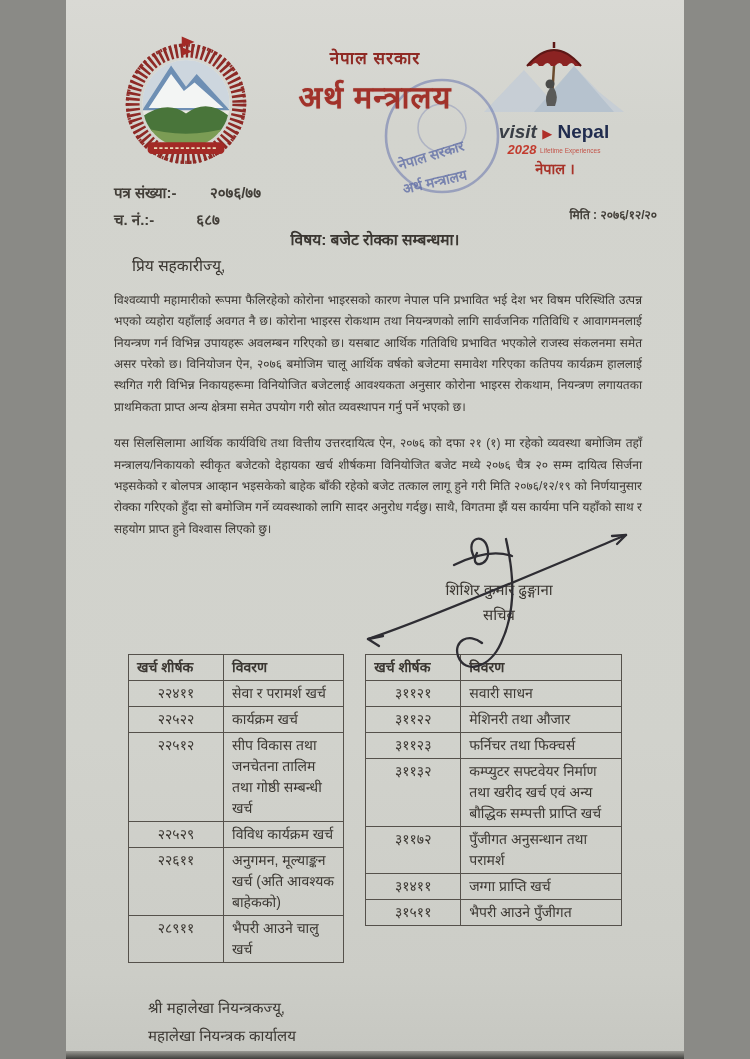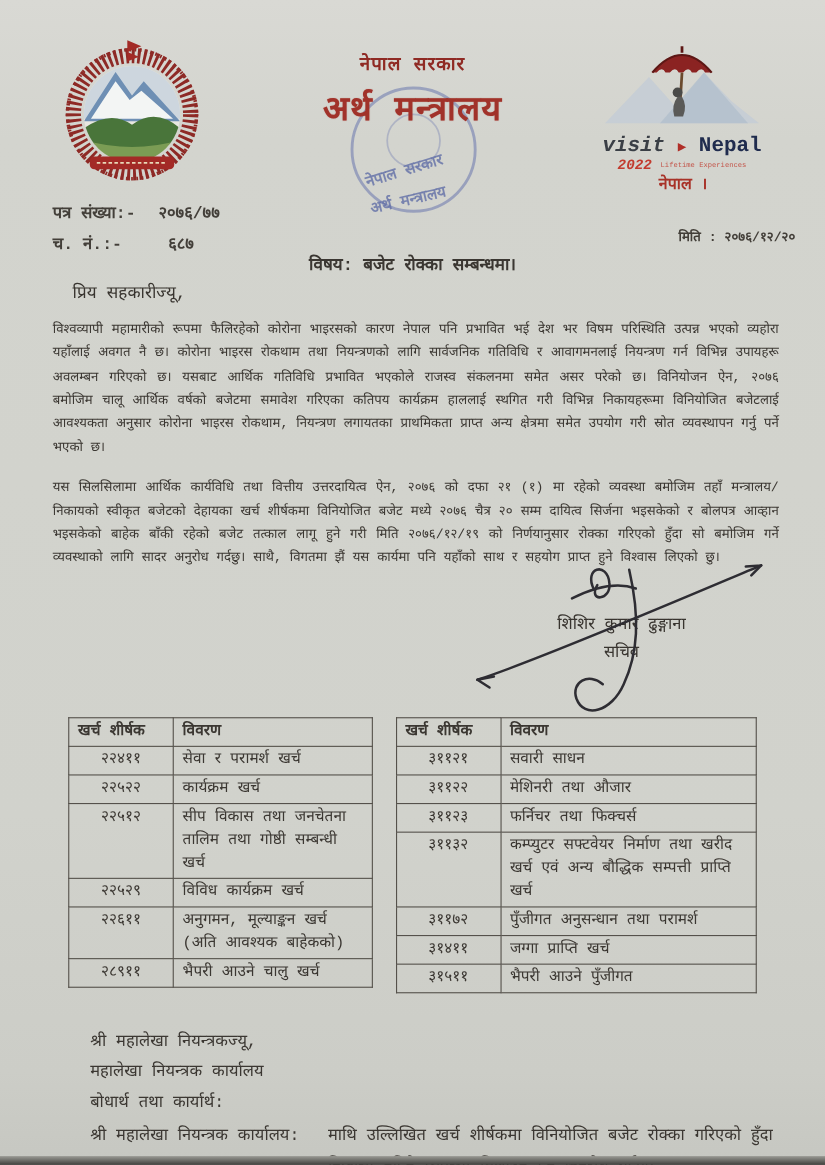--- a/index.html
+++ b/index.html
@@ -1,19 +1,19 @@
 <!DOCTYPE html>
 <html><head>
 <meta charset="utf-8">
 <style>
   html,body{margin:0;padding:0;background:#8a8a86;}
   .page{
-    position:relative;width:750px;height:1059px;margin:0 auto;overflow:hidden;
+    position:relative;width:618px;height:1059px;margin:0 auto;overflow:hidden;
     background:linear-gradient(180deg,#d9d9d4 0%,#d3d4ce 12%,#d1d2cc 70%,#cccdc7 92%,#c6c7c1 100%);
-    font-family:Liberation Mono, monospace;
+    font-family:Liberation Sans, sans-serif;
     color:#38342f;
   }
   .scan-bottom{position:absolute;left:0;right:0;bottom:0;height:8px;background:linear-gradient(180deg,#9a9a94,#3f3f3c);}
   
   .header{position:relative;height:252px;}
   .emblem{position:absolute;left:56px;top:34px;width:128px;height:146px;}
   .center-head{position:absolute;left:0;right:0;top:46px;text-align:center;z-index:3;}
   .govt-line{font-size:17px;font-weight:bold;color:#8f2a24;letter-spacing:1px;}
   .ministry-line{font-size:31px;font-weight:bold;color:#a1322a;margin-top:6px;letter-spacing:1px;text-shadow:0 0 1px rgba(161,50,42,.45);}
   .stamp{position:absolute;left:300px;top:70px;width:152px;height:140px;z-index:2;opacity:.8;}
@@ -37,21 +37,21 @@
   
   .body-text{padding:0 42px 0 48px;}
   .salutation{font-size:15.5px;margin:2px 0 14px 18px;}
   .para{font-size:12px;line-height:1.78;text-align:justify;margin:0 0 15px 0;color:#3b3732;}
   
   .sig-area{position:relative;height:84px;}
   .sig-block{position:absolute;right:70px;top:22px;width:230px;text-align:center;font-size:15px;line-height:1.7;}
   .sig-name{font-weight:500;}
   .sig-scribble{position:absolute;right:40px;top:-36px;width:290px;height:170px;pointer-events:none;z-index:4;}
   
-  .tables{display:flex;gap:21px;padding:15px 62px;align-items:flex-start;margin-top:19px;}
+  .tables{display:flex;gap:21px;padding:15px 62px;align-items:flex-start;}
   table.budget{border-collapse:collapse;font-size:14px;color:#3b3732;}
   table.budget th,table.budget td{border:1.4px solid #55514b;padding:2px 8px;line-height:1.5;vertical-align:top;}
   table.budget th{text-align:left;font-weight:bold;}
   td.code,th.code{width:78px;text-align:center;white-space:nowrap;}
   .tbl-left{width:277px;}
   .tbl-right{width:329px;}
   
   .cc{margin:16px 40px 0 82px;font-size:15px;line-height:1.85;color:#3b3732;}
   .cc-action{display:flex;margin-top:2px;}
   .cc-action-label{white-space:nowrap;margin-right:26px;}
@@ -107,21 +107,21 @@
         <line x1="75" y1="26" x2="73" y2="58" stroke="#6b4a2d" stroke-width="2.5"></line>
         <circle cx="71" cy="44" r="4.5" fill="#4a4a48"></circle>
         <path d="M71,48 q-6,8 -3,18 l8,0 q4,-10 -1,-18 z" fill="#5a5a58"></path>
       </svg>
       <div class="visit-words">
         <span class="visit-word1">visit</span>
         <span class="visit-flag">▶</span>
         <span class="visit-word2">Nepal</span>
       </div>
       <div class="visit-year-row">
-        <span class="visit-year">2022</span>
+        <span class="visit-year">2028</span>
         <span class="visit-tagline">Lifetime Experiences</span>
       </div>
     </div>
 
     <div class="hq-address">
       <div>नेपाल ।</div>
     </div>
 
     <div class="meta-left">
       <div class="meta-row">

